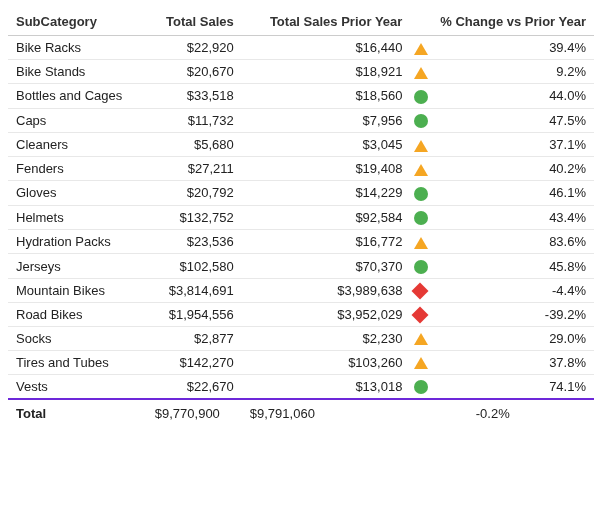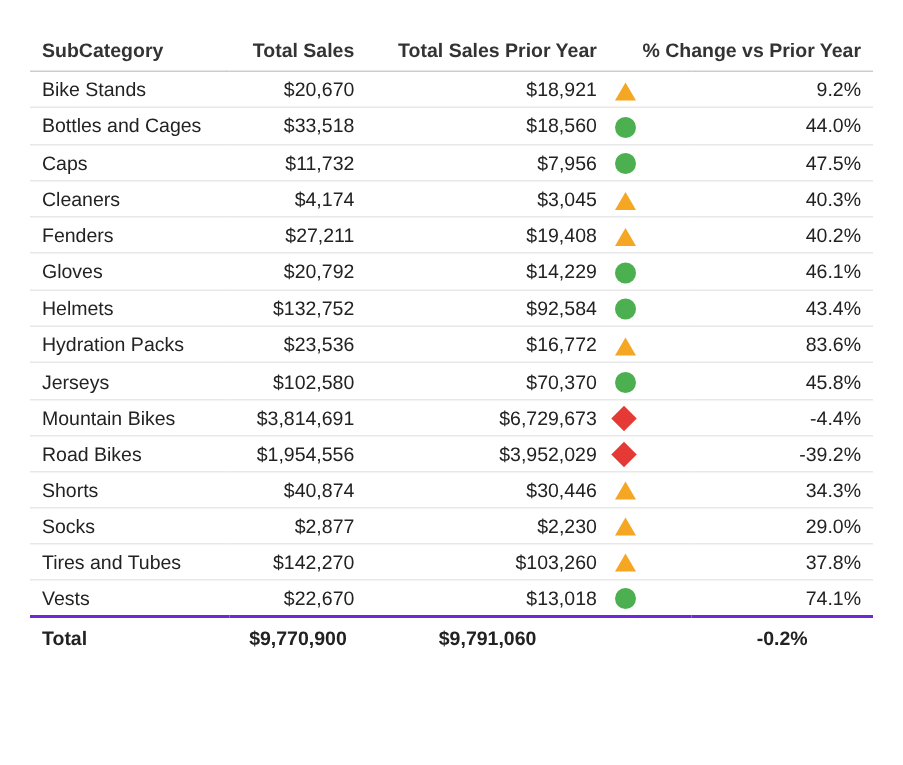--- a/index.html
+++ b/index.html
@@ -3,21 +3,21 @@
   <meta charset="utf-8">
   <style>
     * { box-sizing: border-box; margin: 0; padding: 0; }
     body {
       font-family: 'Segoe UI', Arial, sans-serif;
       font-size: 13px;
       background: #fff;
       color: #222;
     }
     .table-container {
-      padding: 20px;
+      padding: 8px;
       max-width: 602px;
     }
     table {
       width: 100%;
       border-collapse: collapse;
     }
     thead tr {
       border-bottom: 1px solid #ccc;
     }
     thead th {
@@ -45,22 +45,22 @@
       padding-left: 4px;
     }
     tfoot tr {
       border-top: 2px solid #6d28d9;
     }
     tfoot td {
       padding: 6px 8px;
       font-weight: 700;
     }
     tfoot td.num {
-      text-align: center;
-      font-weight: 700;
+      text-align: left;
+      font-weight: 400;
     }
     .icon-up-triangle {
       display: inline-block;
       width: 0; height: 0;
       border-left: 7px solid transparent;
       border-right: 7px solid transparent;
       border-bottom: 12px solid #f5a623;
       vertical-align: middle;
     }
     .icon-circle-green {
@@ -85,20 +85,27 @@
   <table>
     <thead>
       <tr>
         <th>SubCategory</th>
         <th class="num">Total Sales</th>
         <th class="num">Total Sales Prior Year</th>
         <th colspan="2" class="num">% Change vs Prior Year</th>
       </tr>
     </thead>
     <tbody id="table-body">
+    <tr>
+          <td>Bike Racks</td>
+          <td class="num">$22,920</td>
+          <td class="num">$16,440</td>
+          <td class="icon-cell"><span class="icon-up-triangle"></span></td>
+          <td class="num">39.4%</td>
+        </tr>
         <tr>
           <td>Bike Stands</td>
           <td class="num">$20,670</td>
           <td class="num">$18,921</td>
           <td class="icon-cell"><span class="icon-up-triangle"></span></td>
           <td class="num">9.2%</td>
         </tr>
         <tr>
           <td>Bottles and Cages</td>
           <td class="num">$33,518</td>
@@ -108,24 +115,24 @@
         </tr>
         <tr>
           <td>Caps</td>
           <td class="num">$11,732</td>
           <td class="num">$7,956</td>
           <td class="icon-cell"><span class="icon-circle-green"></span></td>
           <td class="num">47.5%</td>
         </tr>
         <tr>
           <td>Cleaners</td>
-          <td class="num">$4,174</td>
+          <td class="num">$5,680</td>
           <td class="num">$3,045</td>
           <td class="icon-cell"><span class="icon-up-triangle"></span></td>
-          <td class="num">40.3%</td>
+          <td class="num">37.1%</td>
         </tr>
         <tr>
           <td>Fenders</td>
           <td class="num">$27,211</td>
           <td class="num">$19,408</td>
           <td class="icon-cell"><span class="icon-up-triangle"></span></td>
           <td class="num">40.2%</td>
         </tr>
         <tr>
           <td>Gloves</td>
@@ -151,37 +158,30 @@
         <tr>
           <td>Jerseys</td>
           <td class="num">$102,580</td>
           <td class="num">$70,370</td>
           <td class="icon-cell"><span class="icon-circle-green"></span></td>
           <td class="num">45.8%</td>
         </tr>
         <tr>
           <td>Mountain Bikes</td>
           <td class="num">$3,814,691</td>
-          <td class="num">$6,729,673</td>
+          <td class="num">$3,989,638</td>
           <td class="icon-cell"><span class="icon-diamond-red"></span></td>
           <td class="num">-4.4%</td>
         </tr>
         <tr>
           <td>Road Bikes</td>
           <td class="num">$1,954,556</td>
           <td class="num">$3,952,029</td>
           <td class="icon-cell"><span class="icon-diamond-red"></span></td>
           <td class="num">-39.2%</td>
-        </tr>
-        <tr>
-          <td>Shorts</td>
-          <td class="num">$40,874</td>
-          <td class="num">$30,446</td>
-          <td class="icon-cell"><span class="icon-up-triangle"></span></td>
-          <td class="num">34.3%</td>
         </tr>
         <tr>
           <td>Socks</td>
           <td class="num">$2,877</td>
           <td class="num">$2,230</td>
           <td class="icon-cell"><span class="icon-up-triangle"></span></td>
           <td class="num">29.0%</td>
         </tr>
         <tr>
           <td>Tires and Tubes</td>

